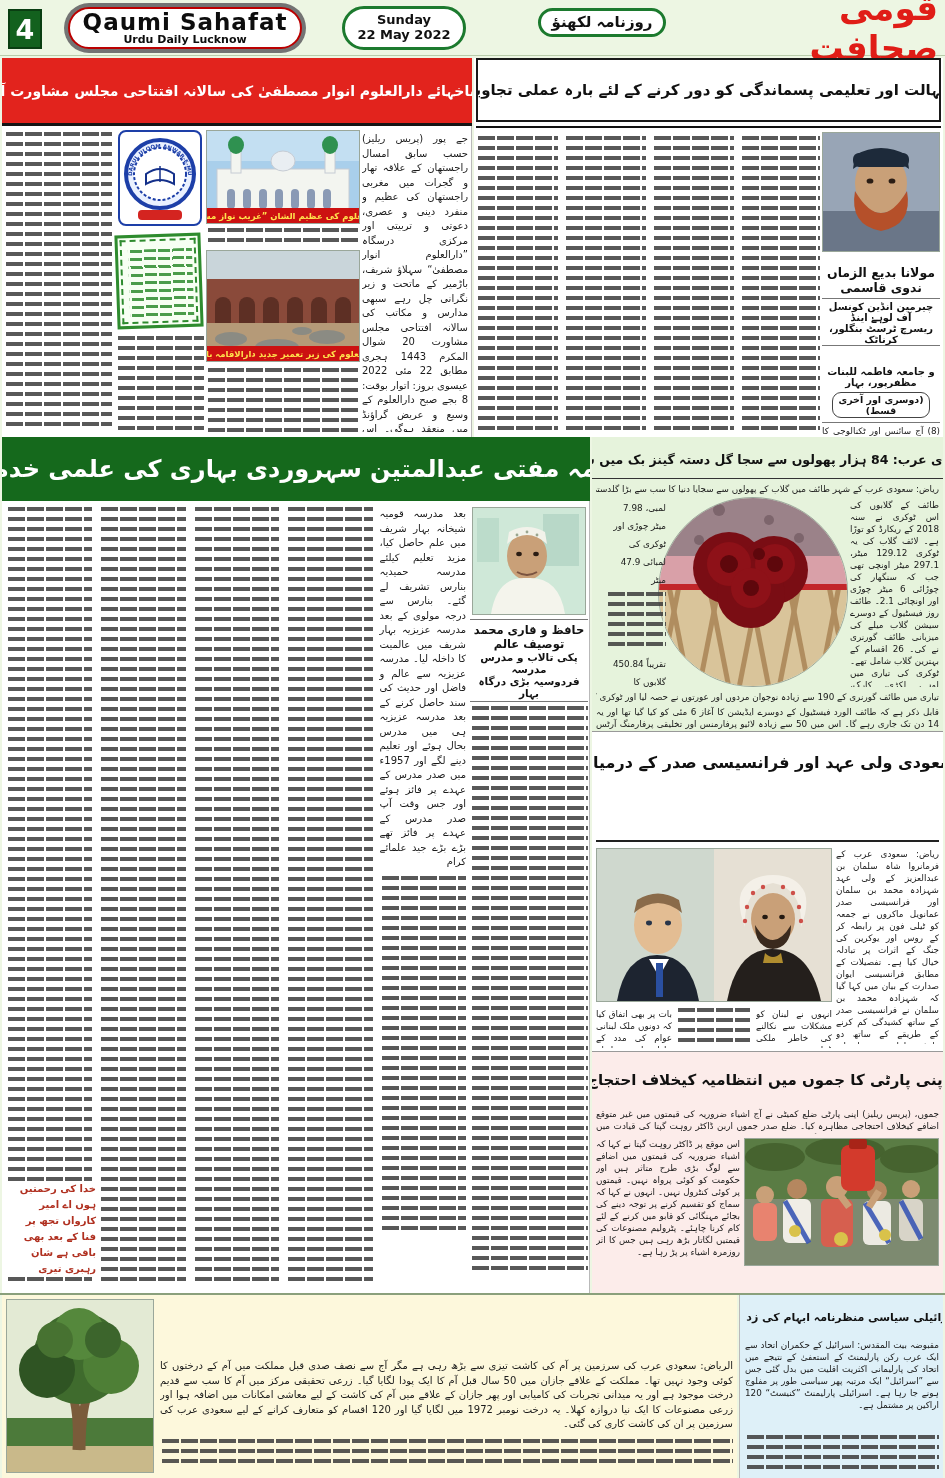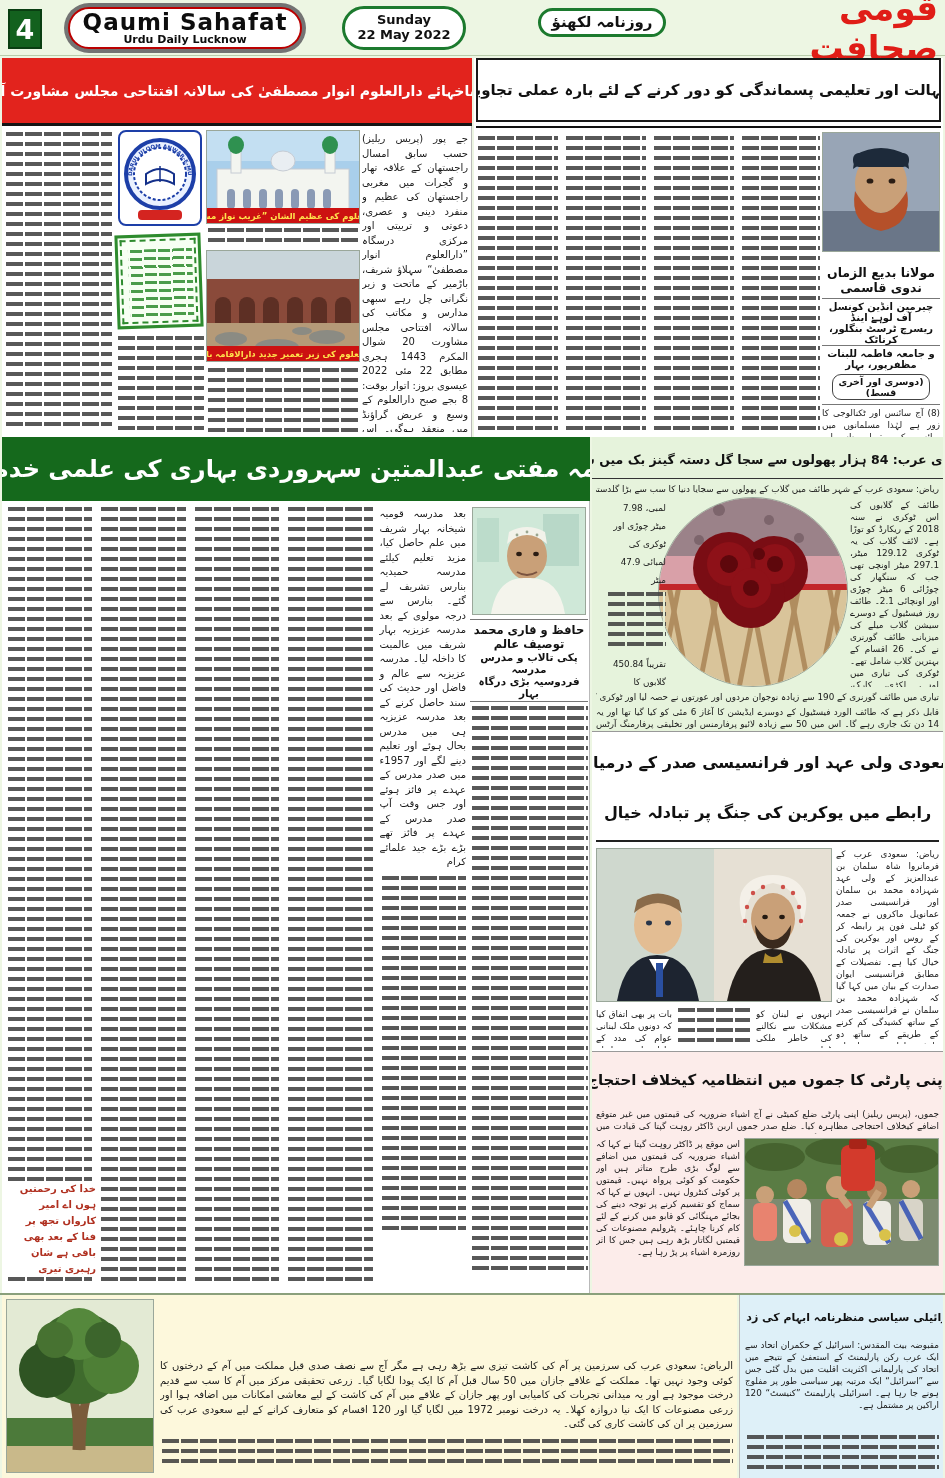--- a/index.html
+++ b/index.html
@@ -176,21 +176,21 @@
           <path d="M30 36 q28 -22 56 0 l-2 -14 q-26 -14 -52 0 z" fill="#1d2a3a"></path>
           <rect x="30" y="20" width="56" height="14" rx="6" fill="#1d2a3a"></rect>
           <path d="M32 58 q26 44 52 0 q6 34 -26 40 q-32 -6 -26 -40z" fill="#b5502a"></path>
           <ellipse cx="47" cy="48" rx="3.4" ry="2.6" fill="#2b1d14"></ellipse>
           <ellipse cx="69" cy="48" rx="3.4" ry="2.6" fill="#2b1d14"></ellipse>
         </svg>
       </div>
       <div class="u pcap" style="font-size:12.5px;margin-top:13px;">مولانا بدیع الزماں ندوی قاسمی</div>
       <div class="u pcap ruleline" style="font-size:10px;margin-top:3px;padding-top:2px;">چیرمین انڈین کونسل آف لوہےٰ اینڈ</div>
       <div class="u pcap" style="font-size:10px;">ریسرچ ٹرسٹ بنگلور، کرناٹک</div>
-      <div class="u pcap ruleline" style="font-size:10px;padding-top:2px;">و جامعہ فاطمہ للبنات مظفرپور، بہار</div>
+      <div class="u pcap ruleline" style="font-size:10px;padding-top:20px;">و جامعہ فاطمہ للبنات مظفرپور، بہار</div>
       <div class="u partpill" style="margin:4px 10px 0 10px;">(دوسری اور آخری قسط)</div>
       <div class="u jt body-xs clip ruleline" style="height:56px;margin-top:4px;padding-top:2px;">(8) آج سائنس اور ٹکنالوجی کا زور ہے لہٰذا مسلمانوں میں سائنس کو مقبول بنانے اور سائنسی نظر پیدا کرنے کے لئے</div>
     </div>
   </section>
 
   <section class="abs blk midl">
     <div class="abs hl midl-band u" style="color:#fff;">علامہ مفتی عبدالمتین سہروردی بہاری کی علمی خدمات</div>
 
     <div class="abs cols5 clip" style="left:4px;top:70px;width:460px;height:784px;">
       <p class="u jt body-s" style="margin:0;">بعد مدرسہ قومیہ شیخانہ بہار شریف میں علم حاصل کیا، مزید تعلیم کیلئے مدرسہ حمیدیہ بنارس تشریف لے گئے۔ بنارس سے درجہ مولوی کے بعد مدرسہ عزیزیہ بہار شریف میں عالمیت کا داخلہ لیا۔ مدرسہ عزیزیہ سے عالم و فاضل اور حدیث کی سند حاصل کرنے کے بعد مدرسہ عزیزیہ ہی میں مدرس بحال ہوئے اور تعلیم دینے لگے اور 1957ء میں صدر مدرس کے عہدے پر فائز ہوئے اور جس وقت آپ صدر مدرس کے عہدے پر فائز تھے بڑے بڑے جید علمائے کرام</p>
@@ -287,21 +287,20 @@
       <div class="fill" style="height:60px;margin:3px 0;"></div>
       <div>تقریباً 450.84 گلابوں کا گلدستہ بنایا گیا</div>
     </div>
 
     <div class="abs u jt body-xs clip" style="left:4px;top:254px;width:343px;height:13px;white-space:nowrap;">تیاری میں طائف گورنری کے 190 سے زیادہ نوجوان مردوں اور عورتوں نے حصہ لیا اور ٹوکری کی تیاری سے لے کر اس کے اختتام تک کام کے 168 گھنٹے لگے۔</div>
     <div class="abs u jt body-xs clip" style="left:4px;top:269px;width:343px;height:24px;">قابل ذکر ہے کہ طائف الورد فیسٹیول کے دوسرے ایڈیشن کا آغاز 6 مئی کو کیا گیا تھا اور یہ 14 دن تک جاری رہے گا۔ اس میں 50 سے زیادہ لائیو پرفارمنس اور تخلیقی پرفارمنگ آرٹس شوز کیے</div>
   </section>
 
   <section class="abs blk mac">
     <div class="abs hl u" style="left:0;top:8px;width:351px;height:44px;font-size:16px;">سعودی ولی عہد اور فرانسیسی صدر کے درمیان</div>
-    <div class="abs hl u" style="left:0;top:58px;width:351px;height:44px;font-size:16px;">رابطے میں یوکرین کی جنگ پر تبادلہ خیال</div>
     <div class="abs" style="left:4px;top:108px;width:343px;height:2px;background:#222;"></div>
 
     <div class="abs photo" style="left:4px;top:116px;width:236px;height:154px;">
       <svg width="234" height="152" viewBox="0 0 234 152">
         <rect width="117" height="152" fill="#cfd8ce"></rect>
         <rect x="117" width="117" height="152" fill="#e6e0d4"></rect>
 
         <path d="M20 152 q8 -46 40 -46 q34 0 42 46 z" fill="#1d2430"></path>
         <path d="M52 110 l10 18 l10 -18 z" fill="#fff"></path>
         <rect x="59" y="114" width="7" height="34" fill="#2a4fa0"></rect>

